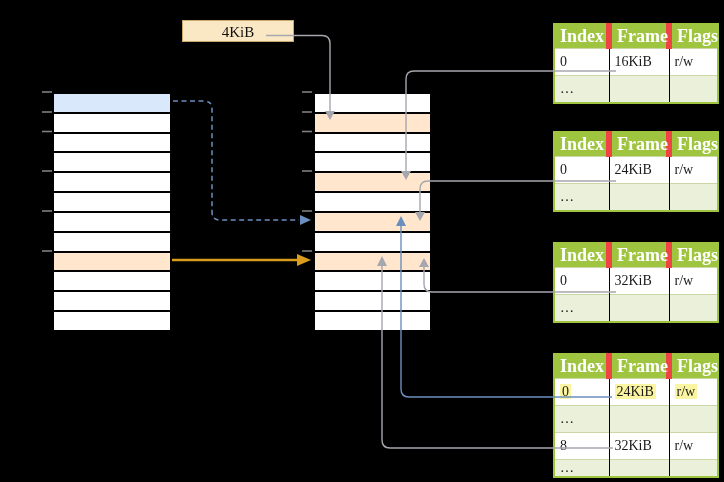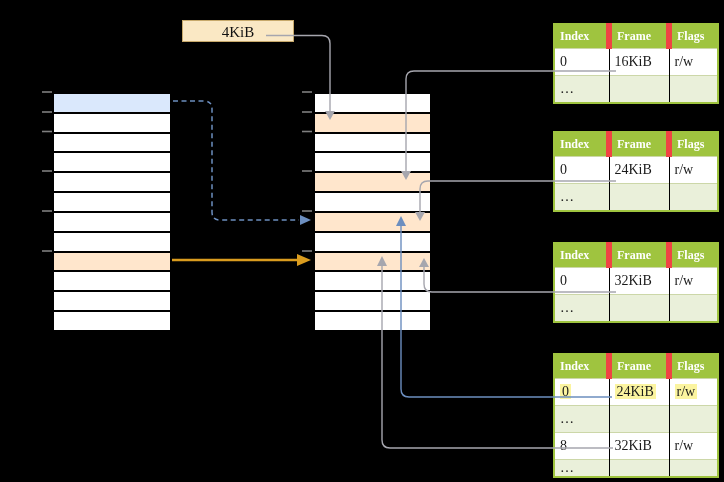--- a/index.html
+++ b/index.html
@@ -18,21 +18,21 @@
 
   
   #pagebox{position:absolute;left:182px;top:20px;width:112px;height:22px;
            background:var(--box-tan);border:1px solid var(--box-border);
            box-sizing:border-box;display:flex;align-items:flex-end;justify-content:center;
            font-size:15px;color:#111;}
 
   
   table.pt{position:absolute;left:553px;width:164px;border-collapse:collapse;
            table-layout:fixed;border:2px solid var(--green);background:#fff;}
-  table.pt th{background:var(--green);color:#fff;font-weight:bold;font-size:12px;
+  table.pt th{background:var(--green);color:#fff;font-weight:bold;font-size:18px;
               text-align:left;padding:1px 0 1px 5px;height:21px;}
   table.pt th + th{border-left:6px solid #ef4444;}
   table.pt td{font-size:14px;color:#1a1a1a;padding:0 0 0 5px;height:26px;
               border-top:1.5px solid #ccd7a8;background:#fff;}
   table.pt td + td{border-left:1.5px solid #000;}
   table.pt tr.dots td{background:var(--row-green);}
   table.pt tr.short td{height:15px;}
   span.hl{background:var(--hl-yellow);padding:0 2px;}
 
   

